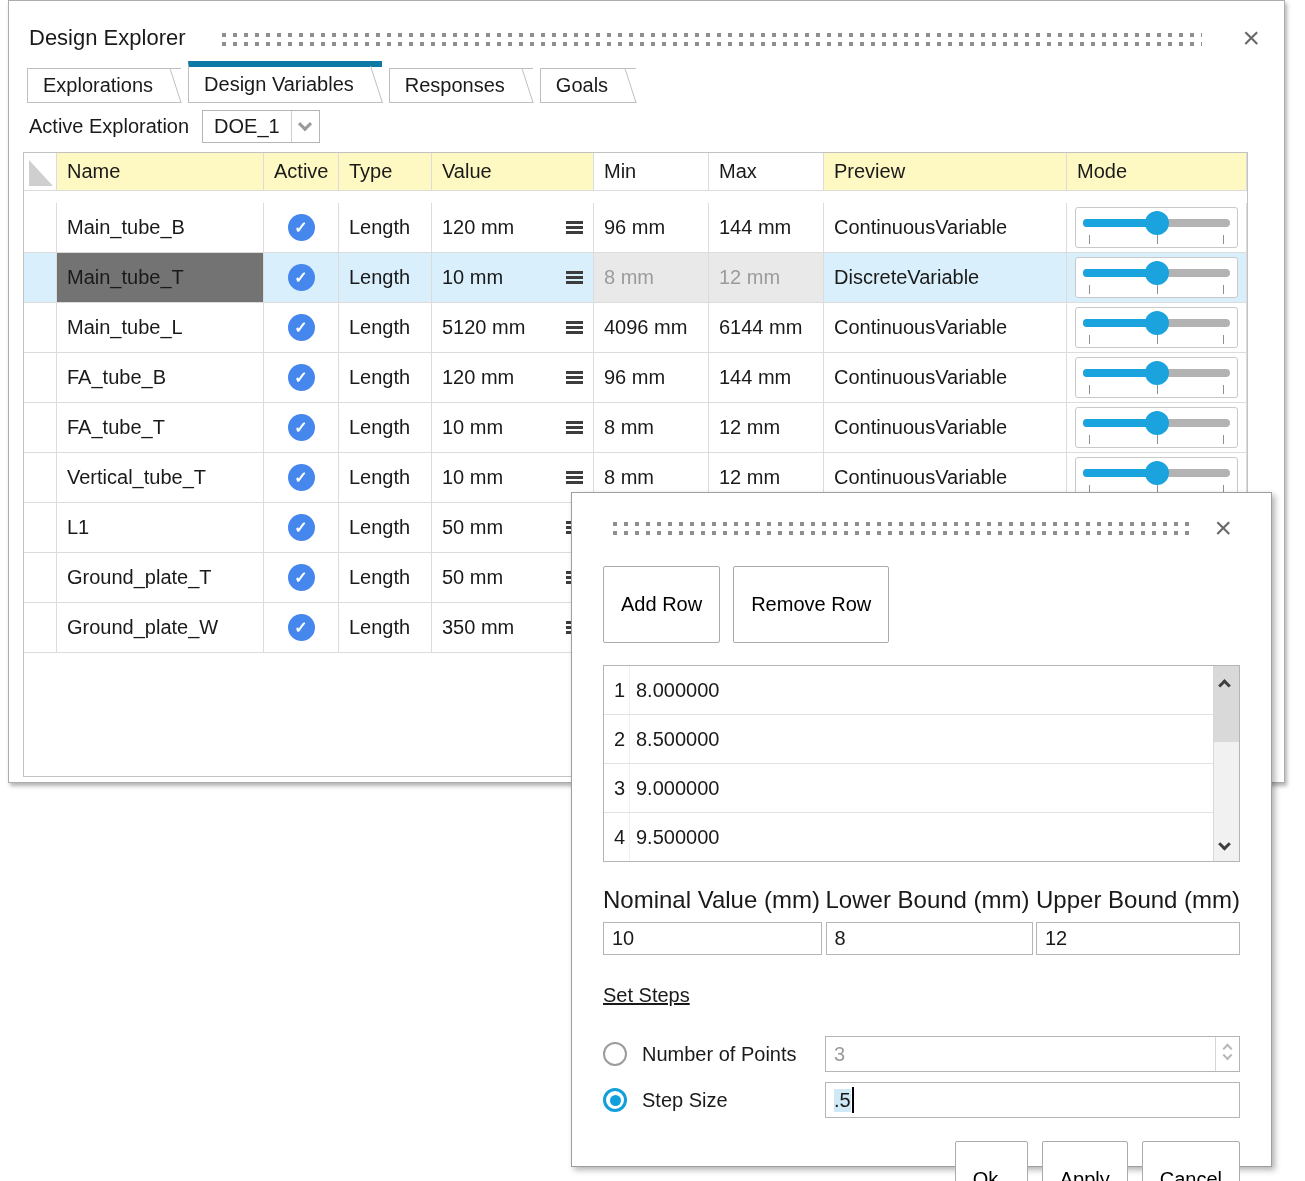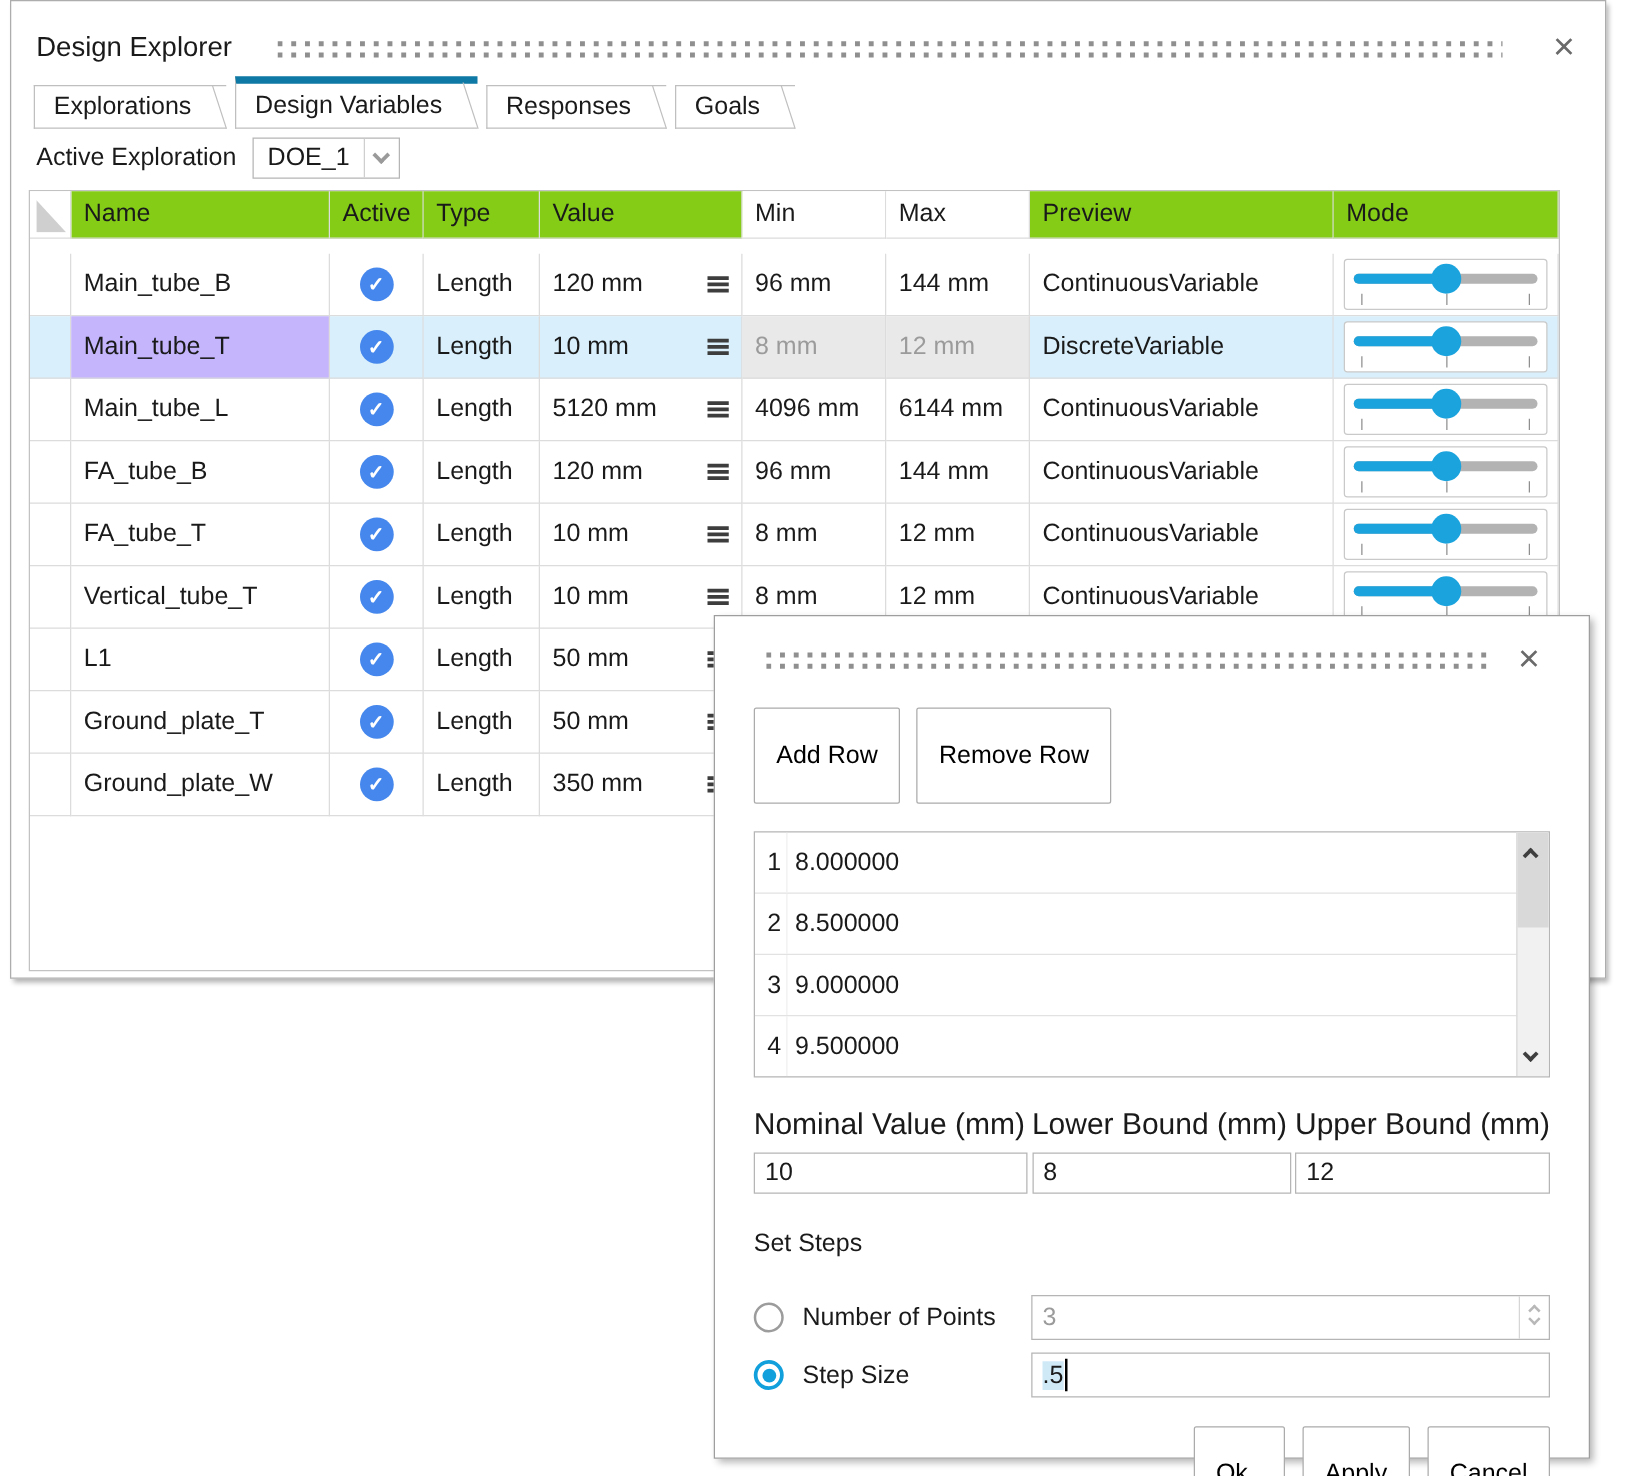--- a/index.html
+++ b/index.html
@@ -31,21 +31,21 @@
   .combo-value { display:flex; align-items:center; padding:0 11px; font-size:20px; border-right:1px solid #cfcfcf; }
   .combo-arrow { width:27px; display:flex; align-items:center; justify-content:center; }
   .chev { display:inline-block; width:10px; height:10px; border-right:3px solid #9a9a9a; border-bottom:3px solid #9a9a9a; transform:rotate(45deg) translate(-2px,-2px); }
 
   
   .dtable { margin-left:14px; width:1225px; height:625px; border:1px solid #c2c2c2; background:#fff;
     display:grid; grid-template-columns:33px 207px 75px 93px 162px 115px 115px 243px 1fr;
     grid-auto-rows:50px; align-content:start; }
   .th,.td { border-right:1px solid #dcdcdc; border-bottom:1px solid #dcdcdc; display:flex; align-items:center;
     padding:0 10px; font-size:20px; height:100%; overflow:hidden; white-space:nowrap; }
-  .th { background:#84cc16; height:38px; }
+  .th { background:#fef9c3; height:38px; }
   .th.white { background:#fff; }
   .corner { background:#fff; padding:0; position:relative; }
   .corner .tri { position:absolute; left:5px; bottom:4px; width:24px; height:26px;
     background:#cfcfcf; clip-path:polygon(0 0,100% 100%,0 100%); }
   .c-active { justify-content:center; }
   .c-value { justify-content:space-between; }
   .chk { width:27px; height:27px; border-radius:50%; background:#4587ec; color:#fff;
     display:flex; align-items:center; justify-content:center; font-size:16px; font-weight:bold; }
   .menu-icon { display:inline-block; }
   .menu-icon i { display:block; width:17px; height:3px; background:#3d3d3d; margin:2px 0; }
@@ -76,21 +76,21 @@
   .sb-up { top:10px; } .sb-down { bottom:10px; }
   .chev-dk { display:inline-block; width:9px; height:9px; border-right:3px solid #3f3f3f; border-bottom:3px solid #3f3f3f; }
   .up { transform:rotate(-135deg); } .down { transform:rotate(45deg) translate(-3px,-3px); }
 
   .dlg-fields { display:flex; justify-content:space-between; margin-top:24px; }
   .fgroup { display:flex; flex-direction:column; }
   .fgroup:nth-child(1){width:219px;} .fgroup:nth-child(2){width:207px;} .fgroup:nth-child(3){width:204px;}
   .flabel { font-size:24px; margin-bottom:8px; white-space:nowrap; }
   .finput { height:33px; border:1px solid #b5b5b5; font-size:20px; display:flex; align-items:center; padding-left:8px; background:#fff; }
 
-  .steps-heading { margin-top:29px; font-size:20px; }
+  .steps-heading { margin-top:29px; font-size:20px;text-decoration:underline; }
   .radio-row { display:flex; align-items:center; margin-top:29px; }
   .radio-row + .radio-row { margin-top:10px; }
   .radio { width:24px; height:24px; border-radius:50%; border:2px solid #9c9c9c; background:#fff;
     display:flex; align-items:center; justify-content:center; flex:none; }
   .radio.on { border:3px solid #12a0dc; }
   .radio-dot { width:11px; height:11px; border-radius:50%; background:#12a0dc; }
   .rlabel { font-size:20px; margin-left:15px; width:183px; }
   .rinput { flex:1; height:36px; border:1px solid #b5b5b5; display:flex; align-items:center; padding-left:8px;
     font-size:20px; position:relative; background:#fff; }
   .rinput.disabled { color:#9b9b9b; }
@@ -172,21 +172,21 @@
             <div class="ticks">
               <i></i>
               <i></i>
               <i></i>
             </div>
           </div>
         </div>
 
       <div style="display:contents" class=""> </div>
       <div class="td" style="background:#d9effb"></div>
-      <div class="td" style="background:#c4b5fd">Main_tube_T</div>
+      <div class="td" style="background:#737373">Main_tube_T</div>
       <div class="td c-active" style="background:#d9effb">
           <span class="chk">✓</span>
         </div>
       <div class="td" style="background:#d9effb">Length</div>
       <div class="td c-value" style="background:#d9effb">
           <span>10 mm</span>
           <span class="menu-icon">
             <i></i>
             <i></i>
             <i></i>

